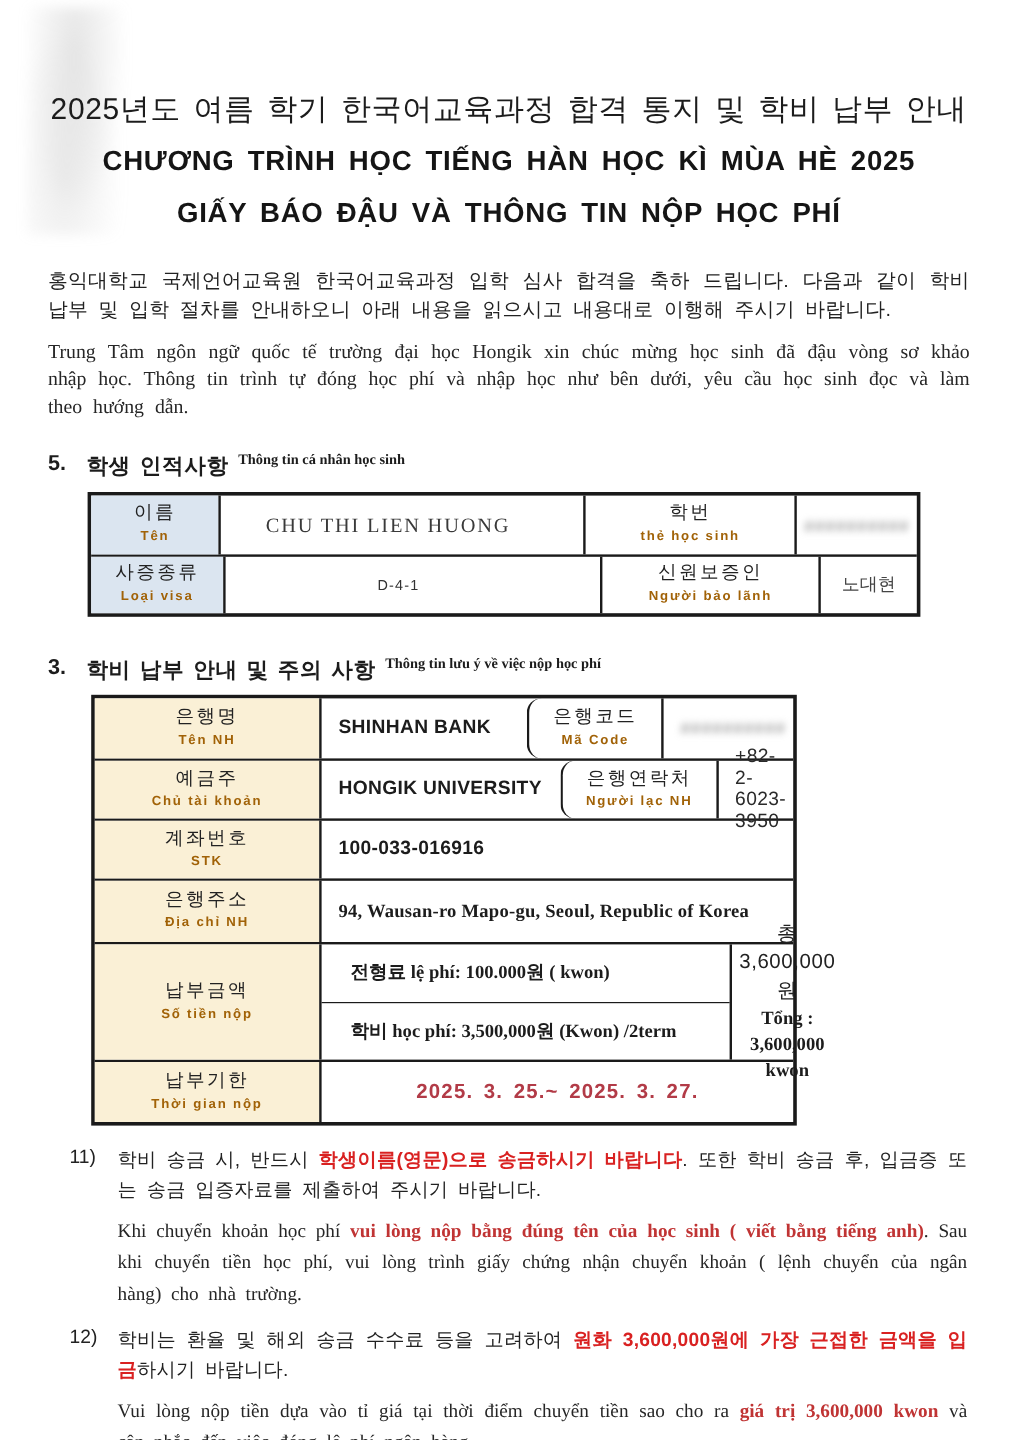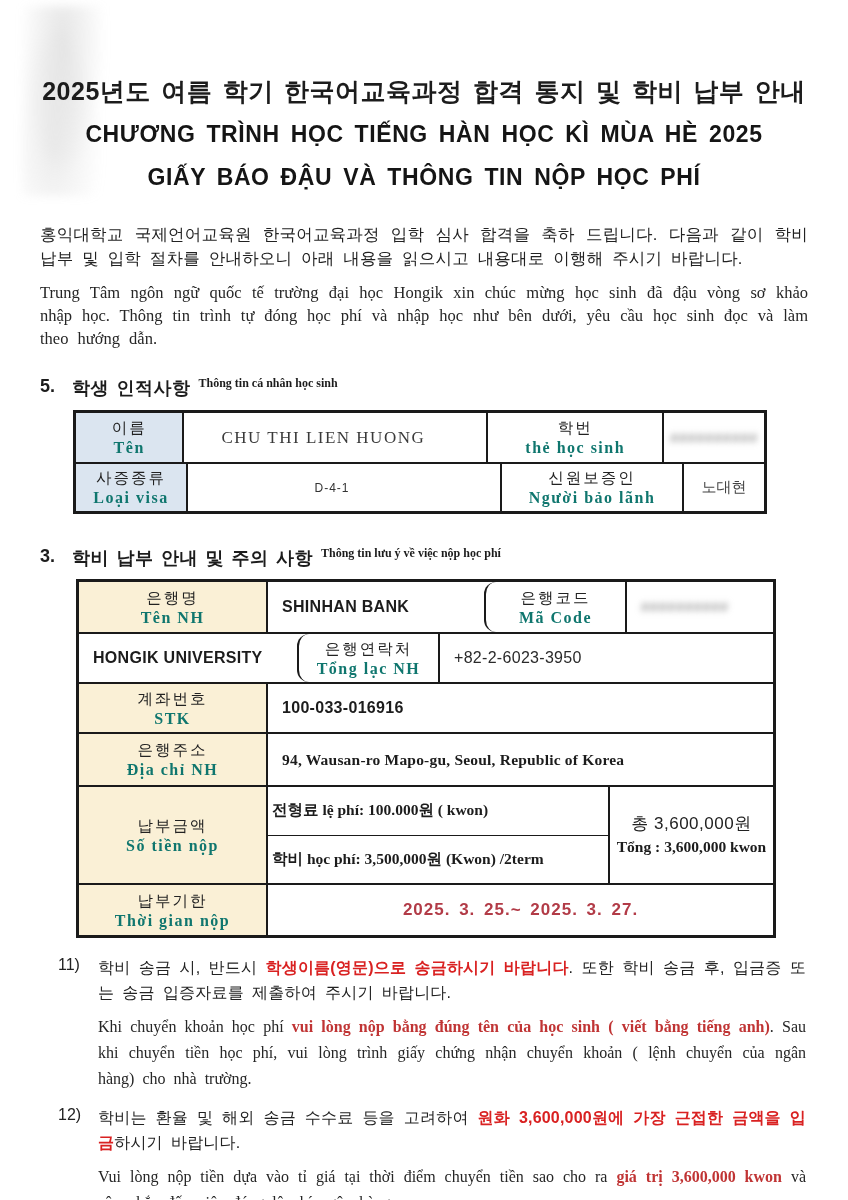--- a/index.html
+++ b/index.html
@@ -16,21 +16,21 @@
     background:
       radial-gradient(ellipse at 45% 18%, rgba(170,170,170,.30), transparent 62%),
       radial-gradient(ellipse at 35% 75%, rgba(170,170,170,.22), transparent 60%);
     filter:blur(5px);
     pointer-events:none;
   }
   .page { position:relative; padding:76px 40px 0 40px; }
 
   
   .title-ko {
-    text-align:center; font-size:25px; font-weight:700; letter-spacing:.5px;
+    text-align:center; font-size:25px; font-weight:400; letter-spacing:.5px;
     font-family:"Liberation Sans", sans-serif; line-height:30px; word-spacing:3px;
   }
   .title-vi {
     text-align:center; font-size:23px; font-weight:700; letter-spacing:.6px;
     line-height:30px; margin-top:13px; word-spacing:4px; color:#151515;
   }
 
   
   .p-ko {
     margin-top:30px; font-size:16.5px; line-height:24px; text-align:justify;
@@ -47,46 +47,46 @@
   .sec-ko { letter-spacing:.5px; word-spacing:2px; }
   .sec-vi { font-family:"Liberation Serif", serif; font-size:12px; margin-left:8px; }
 
   
   .tbl { border:3px solid #1a1a1a; background:#fff; }
   .trow { display:flex; border-top:2px solid #1a1a1a; align-items:stretch; }
   .trow:first-child { border-top:none; }
   .cell { border-left:2px solid #1a1a1a; display:flex; flex-direction:column; justify-content:center; align-items:center; text-align:center; padding:4px 6px; }
   .cell:first-child { border-left:none; }
   .lbl-ko { font-size:15.5px; letter-spacing:2px; color:#222; line-height:20px; }
-  .lbl-vi { font-family:Liberation Serif, serif; font-weight:bold; font-size:16px; letter-spacing:1.5px; line-height:19px; color:#0f766e; }
+  .lbl-vi { font-family:Liberation Sans, sans-serif; font-weight:bold; font-size:11px; letter-spacing:1.5px; line-height:19px; color:#a16207; }
 
   
   .t1 { width:694px; margin:10px 0 0 33px; }
   .t1 .trow { height:49px; }
   .t1 .c1 { width:110px; background:#dbe5f0; }
   .t1 .c2 { width:290px; }
   .t1 .c3 { width:182px;margin-left:24px; }
   .t1 .c4 { flex:1; }
   .name-val { font-family:"Liberation Serif", serif; font-size:17px; letter-spacing:1.5px; color:#3a3a3a; }
   .visa-val { font-size:12px; letter-spacing:1px; color:#333; }
   .guarantor-val { font-size:15px; color:#444; }
 
   
-  .t2 { width:700px; margin:9px 0 0 36px; }
+  .t2 { width:588px; margin:9px 0 0 36px; }
   .t2 .lblcell { width:187px; background:#faf0d6; flex:none; }
   .t2 .r-std { height:50px; }
   .val-bold { font-weight:800; font-size:16px; letter-spacing:.3px; }
   .cell.left { align-items:flex-start; text-align:left; padding-left:14px; }
   .t2 .c-bank { width:218px; }
   .t2 .c-sublbl { width:141px;border-radius:12px; }
   .t2 .c-val2 { flex:1; }
   .phone-val { font-size:16px; color:#2a2a2a; letter-spacing:.3px; }
   .addr-val { font-family:"Liberation Serif", serif; font-weight:bold; font-size:15.5px; letter-spacing:.2px; }
   .amount-mid { width:342px; flex:none; display:flex; flex-direction:column; border-left:2px solid #1a1a1a; }
-  .amount-sub { flex:1; display:flex; align-items:center; padding-left:4px; font-weight:bold; font-size:15.5px; font-family:"Liberation Serif", serif; }
+  .amount-sub { flex:1; display:flex; align-items:center; padding-left:24px; font-weight:bold; font-size:15.5px; font-family:"Liberation Serif", serif; }
   .amount-sub + .amount-sub { border-top:1.5px solid #1a1a1a; }
   .amount-total { flex:1; border-left:2px solid #1a1a1a; }
   .total-ko { font-size:17px; letter-spacing:.5px; color:#222; line-height:24px; }
   .total-vi { font-family:"Liberation Serif", serif; font-weight:bold; font-size:15.5px; line-height:22px; }
   .deadline-val { flex:1; font-size:17px; font-weight:600; color:#b23b47; letter-spacing:1px; word-spacing:3px; }
 
   .blurred { filter:blur(3px); color:#8a8a8a; font-size:14px; letter-spacing:1px; user-select:none; }
 
   
   .notes { margin:17px 0 0 18px; }
@@ -164,24 +164,28 @@
       <div class="cell c-sublbl">
         <div class="lbl-ko">은행코드</div>
         <div class="lbl-vi">Mã Code</div>
       </div>
       <div class="cell c-val2 left">
         <span class="blurred">##########</span>
       </div>
     </div>
 
     <div class="trow r-std">
+      <div class="cell lblcell">
+        <div class="lbl-ko">예금주</div>
+        <div class="lbl-vi">Chủ tài khoản</div>
+      </div>
       <div class="cell c-bank left val-bold">HONGIK UNIVERSITY</div>
       <div class="cell c-sublbl">
         <div class="lbl-ko">은행연락처</div>
-        <div class="lbl-vi">Tổng lạc NH</div>
+        <div class="lbl-vi">Người lạc NH</div>
       </div>
       <div class="cell c-val2 left phone-val">+82-2-6023-3950</div>
     </div>
 
     <div class="trow r-std">
       <div class="cell lblcell">
         <div class="lbl-ko">계좌번호</div>
         <div class="lbl-vi">STK</div>
       </div>
       <div class="cell left val-bold" style="flex:1;">100-033-016916</div>

